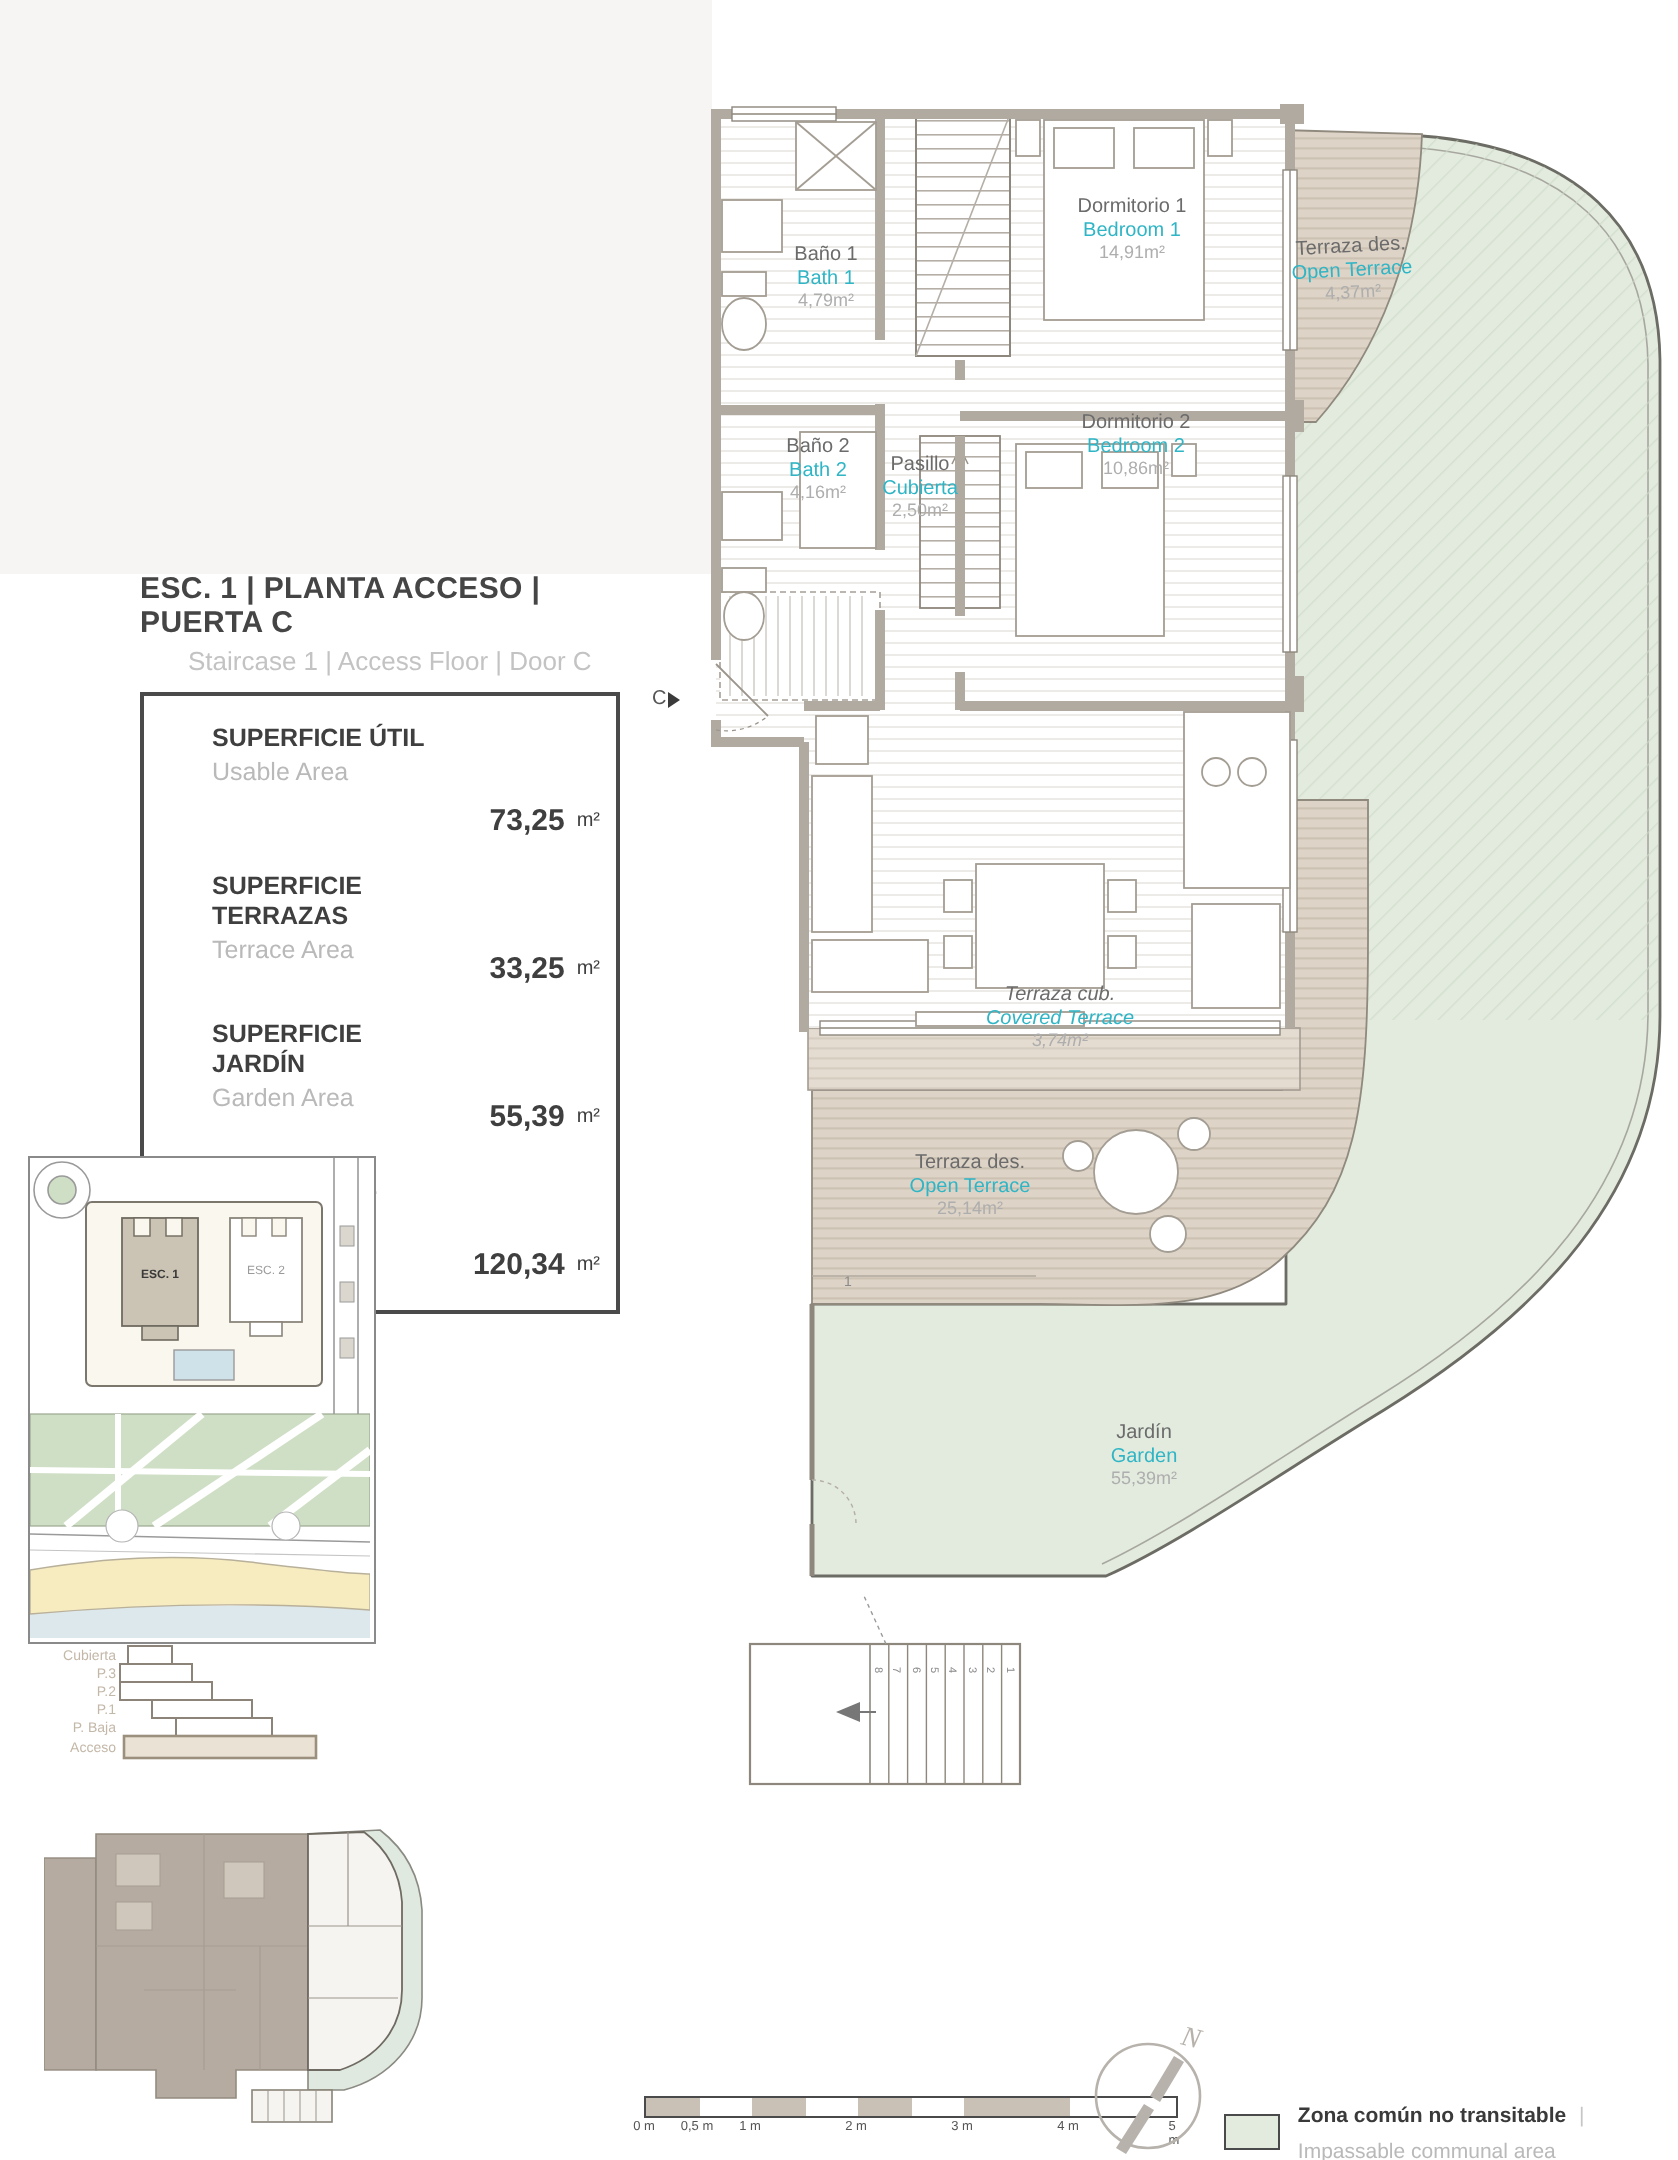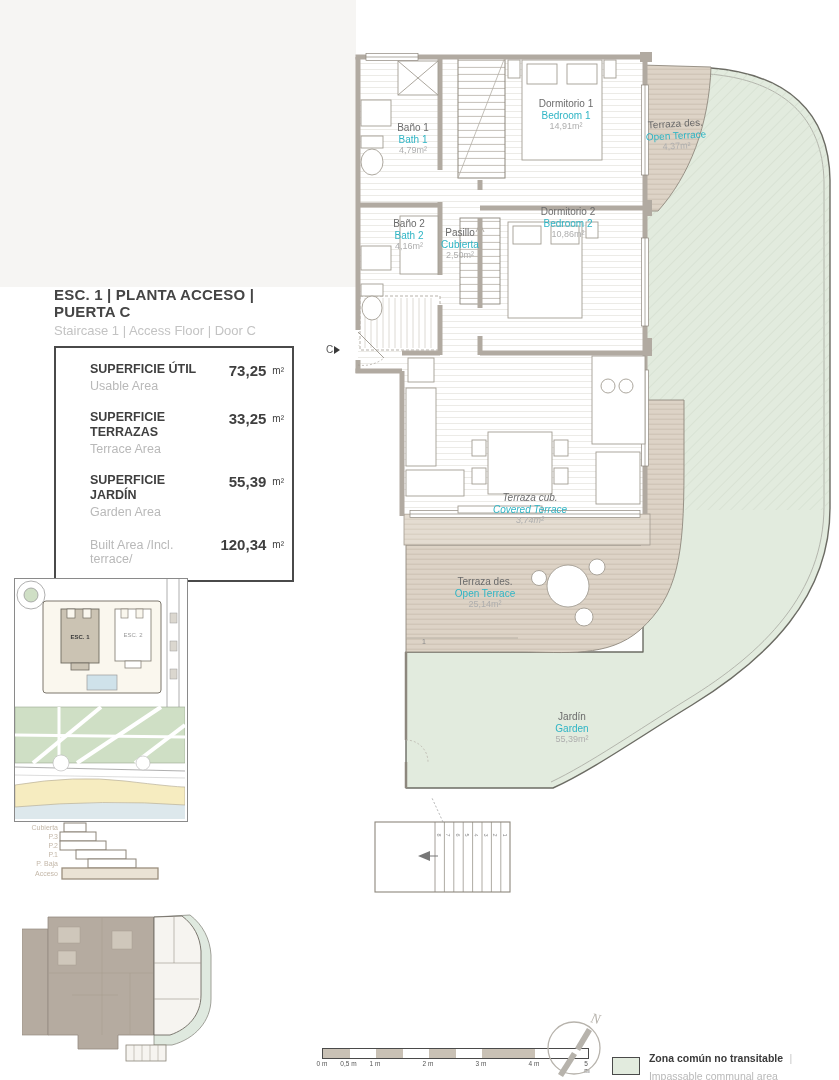--- a/index.html
+++ b/index.html
@@ -1,30 +1,30 @@
 <!DOCTYPE html>
 <html><head>
 <meta charset="utf-8">
 <style>
   html,body{margin:0;padding:0;background:#fff;}
   .page{position:relative;width:839px;height:1080px;background:#fff;overflow:hidden;
         font-family:"Liberation Sans",sans-serif;}
   .tl-backdrop{position:absolute;left:0;top:0;width:356px;height:287px;background:#f6f5f3;}
 
   
-  .info-panel{position:absolute;left:18px;top:286px;width:244px;padding-left:36px;}
+  .info-panel{position:absolute;left:34px;top:286px;width:244px;padding-left:36px;}
   .title-es{font-size:15px;font-weight:bold;color:#454545;letter-spacing:.2px;}
-  .title-en{font-size:13px;color:#c3c3c3;margin-top:3px;}
+  .title-en{font-size:13px;color:#c3c3c3;margin-top:3px;margin-left:24px;}
   .areas-box{margin-top:8px;border:2px solid #4a4a4a;width:240px;padding:14px 8px 10px 0;box-sizing:border-box;}
   .arow{display:flex;align-items:flex-start;padding-left:34px;margin-bottom:17px;}
   .arow:last-child{margin-bottom:4px;}
   .al{flex:1;}
   .al-es{font-size:12.5px;font-weight:bold;color:#3f3f3f;line-height:15px;}
   .al-en{font-size:12.5px;color:#b9b9b9;margin-top:2px;line-height:14px;}
-  .aval{width:74px;display:flex;justify-content:flex-end;align-items:flex-start;gap:6px;}
+  .aval{width:74px;display:flex;justify-content:flex-end;align-items:flex-start;gap:6px;margin-top:40px;}
   .anum{font-size:15px;font-weight:bold;color:#3f3f3f;}
   .aunit{font-size:10px;color:#3f3f3f;padding-top:3px;}
 
   
   .site-map{position:absolute;left:14px;top:578px;width:172px;height:242px;border:1px solid #8a8a8a;background:#fff;}
   .section-diagram{position:absolute;left:16px;top:820px;width:170px;height:64px;}
   .key-plan{position:absolute;left:22px;top:903px;width:200px;height:160px;}
 
   
   .plan{position:absolute;left:340px;top:40px;width:499px;height:860px;}

